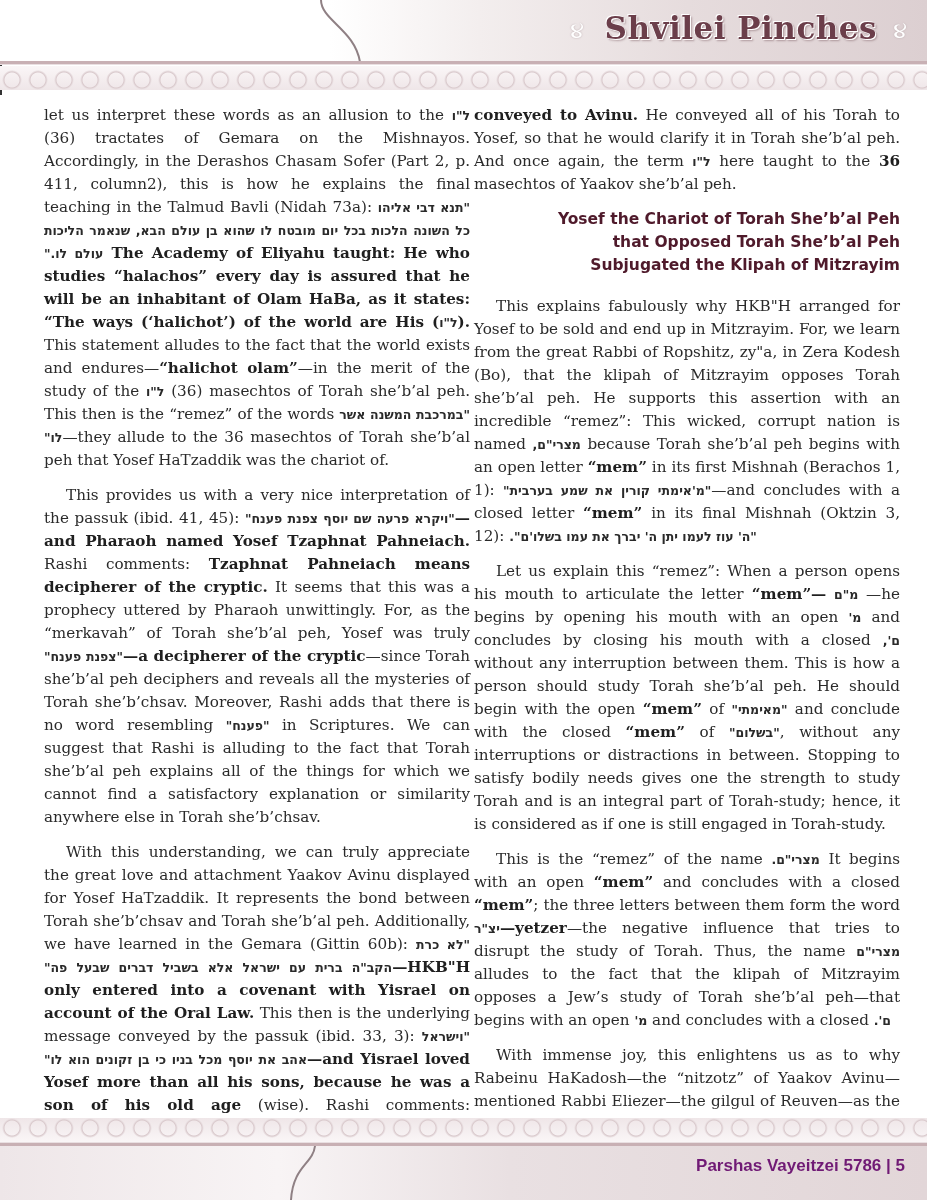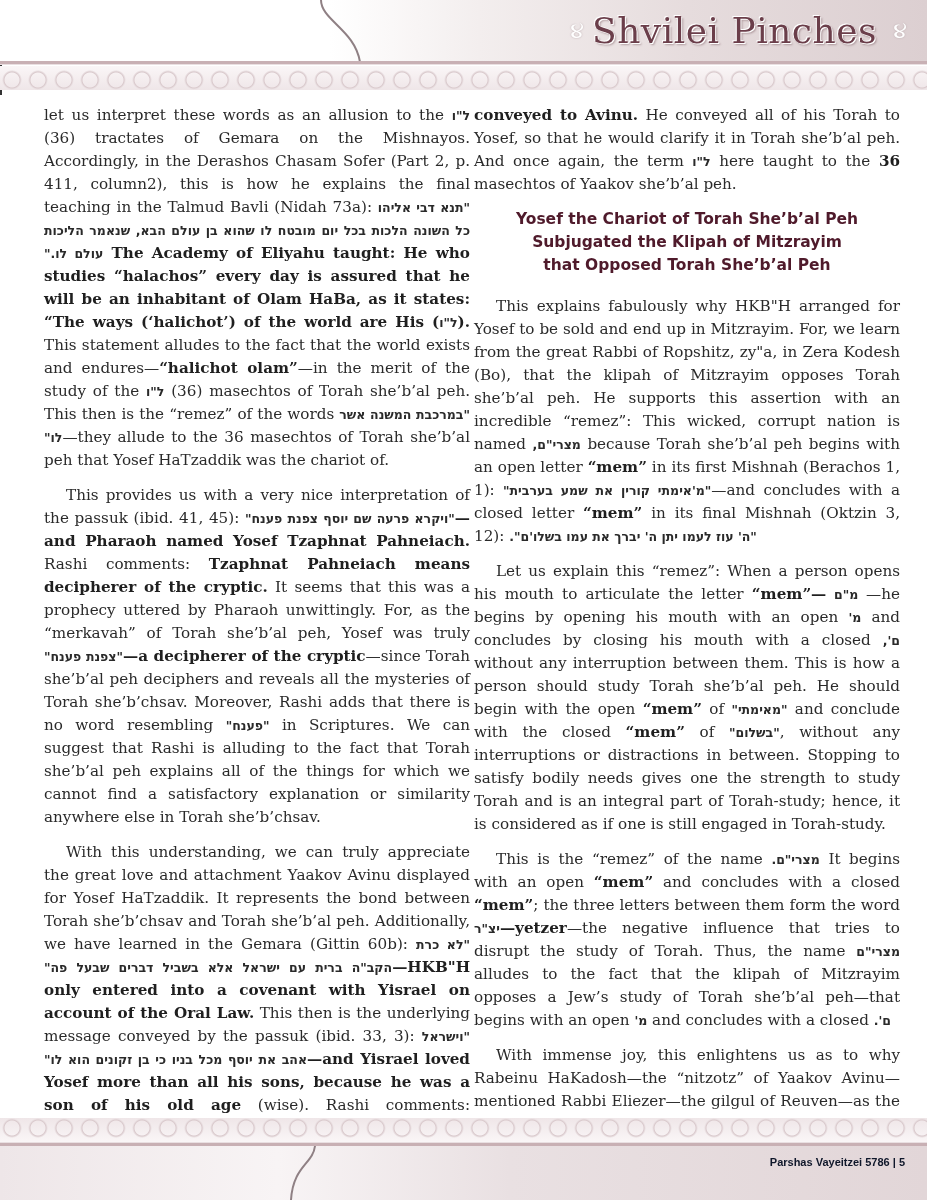--- a/index.html
+++ b/index.html
@@ -11,21 +11,21 @@
   
   .header { position: absolute; left: 0; top: 0; width: 927px; height: 96px; }
   .header-band { position: absolute; left: 0; top: 0; width: 927px; height: 62px; background: #ffffff; }
   .header-tab {
     position: absolute; left: 330px; top: 0; width: 597px; height: 62px;
     background: linear-gradient(90deg, #ffffff 0%, #f3eeee 25%, #e6dcdd 60%, #dccfd1 100%);
   }
   .header-curve { position: absolute; left: 315px; top: 0; width: 60px; height: 64px; }
   .header-title {
     position: absolute; right: 50px; top: 10px;
-    font-family: "DejaVu Serif", serif; font-weight: normal; font-size: 36px;
+    font-family: "DejaVu Serif", serif; font-weight: bold; font-size: 31px;
     color: #6b3e4a; letter-spacing: 0.5px;
     text-shadow: 1px 1px 0 #ffffff, -1px -1px 0 #ffffff, 2px 2px 2px rgba(80,40,50,0.35);
   }
   .header-swirl { position: absolute; top: 18px; font-size: 22px; color: #ffffff; text-shadow: 0 0 2px #b9a9ac; }
   .header-swirl.l { right: 343px; }
   .header-swirl.r { right: 20px; }
   .header-rule { position: absolute; left: 0; top: 61px; width: 927px; height: 4px; background: #c8b0b4; border-bottom: 1px solid #e9dfe1; }
   .ornament {
     position: absolute; left: 0; width: 927px; height: 24px;
     background:
@@ -38,34 +38,34 @@
   
   .col { position: absolute; top: 104px; width: 426px; font-size: 15.2px; line-height: 23px; text-align: justify; }
   .col.left { left: 44px; }
   .col.right { left: 474px; }
   .col p { margin-bottom: 12px; }
   .col p.indent { text-indent: 22px; }
   b { font-weight: bold; color: #1f1f1f; }
   .heb { font-family: "DejaVu Sans", sans-serif; font-weight: bold; font-size: 12.5px; direction: rtl; unicode-bidi: isolate; }
 
   .section-heading {
-    text-align: center; font-family: "DejaVu Sans", "Liberation Sans", sans-serif; font-weight: bold;
+    text-align: right; font-family: "DejaVu Sans", "Liberation Sans", sans-serif; font-weight: bold;
     font-size: 15.5px; line-height: 23px; color: #4f1a2b; margin: 7px 0 18px 0;
   }
 
   
   .footer-rule { position: absolute; left: 0; top: 1142px; width: 927px; height: 4px; background: #c8b0b4; border-top: 1px solid #e9dfe1; }
   .footer-band {
     position: absolute; left: 0; top: 1146px; width: 927px; height: 54px;
     background: linear-gradient(90deg, #eee6e8 0%, #f8f4f5 30%, #e9e0e2 55%, #e2d6d8 100%);
   }
   .footer-curve { position: absolute; left: 285px; top: 1144px; width: 40px; height: 56px; }
   .footer-text {
     position: absolute; right: 22px; top: 1156px;
-    font-family: "Liberation Sans", "DejaVu Sans", sans-serif; font-weight: bold; font-size: 11px; color: #0f172a;
+    font-family: "Liberation Sans", "DejaVu Sans", sans-serif; font-weight: bold; font-size: 17px; color: #701a75;
   }
 </style>
 </head>
 <body>
 
 <div class="left-edge"></div>
 
 <div class="header">
   <div class="header-band"></div>
   <div class="header-tab"></div>
@@ -91,22 +91,22 @@
   </p>
 </div>
 
 <div class="col right">
   <p>
     <b>conveyed to Avinu.</b><span>  He conveyed all of his Torah to Yosef, so that he would clarify it in Torah she’b’al peh.  And once again, the term </span><span class="heb">ל"ו</span><span> here taught to the </span><b>36</b><span> masechtos of Yaakov she’b’al peh.</span>
   </p>
 
   <div class="section-heading">
     <div>Yosef the Chariot of Torah She’b’al Peh</div>
+    <div>that Opposed Torah She’b’al Peh</div>
     <div>Subjugated the Klipah of Mitzrayim</div>
-    <div>that Opposed Torah She’b’al Peh</div>
   </div>
 
   <p class="indent">
     <span>This explains fabulously why HKB"H arranged for Yosef to be sold and end up in Mitzrayim.  For, we learn from the great Rabbi of Ropshitz, zy"a, in Zera Kodesh (Bo), that the klipah of Mitzrayim opposes Torah she’b’al peh.  He supports this assertion with an incredible “remez”: This wicked, corrupt nation is named </span><span class="heb">מצרי"ם,</span><span> because Torah she’b’al peh begins with an open letter </span><b>“mem”</b><span> in its first Mishnah (Berachos 1, 1): </span><span class="heb">"מ'אימתי קורין את שמע בערבית"</span><span>—and concludes with a closed letter </span><b>“mem”</b><span> in its final Mishnah (Oktzin 3, 12): </span><span class="heb">"ה' עוז לעמו יתן ה' יברך את עמו בשלו'ם".</span>
   </p>
 
   <p class="indent">
     <span>Let us explain this “remez”: When a person opens his mouth to articulate the letter </span><b>“mem”—</b><span class="heb"> מ"ם </span><span>—he begins by opening his mouth with an open </span><span class="heb">מ'</span><span> and concludes by closing his mouth with a closed </span><span class="heb">ם',</span><span> without any interruption between them.  This is how a person should study Torah she’b’al peh.  He should begin with the open </span><b>“mem”</b><span> of </span><span class="heb">"מאימתי"</span><span> and conclude with the closed </span><b>“mem”</b><span> of </span><span class="heb">"בשלום"</span><span>, without any interruptions or distractions in between. Stopping to satisfy bodily needs gives one the strength to study Torah and is an integral part of Torah-study; hence, it is considered as if one is still engaged in Torah-study.</span>
   </p>
 

